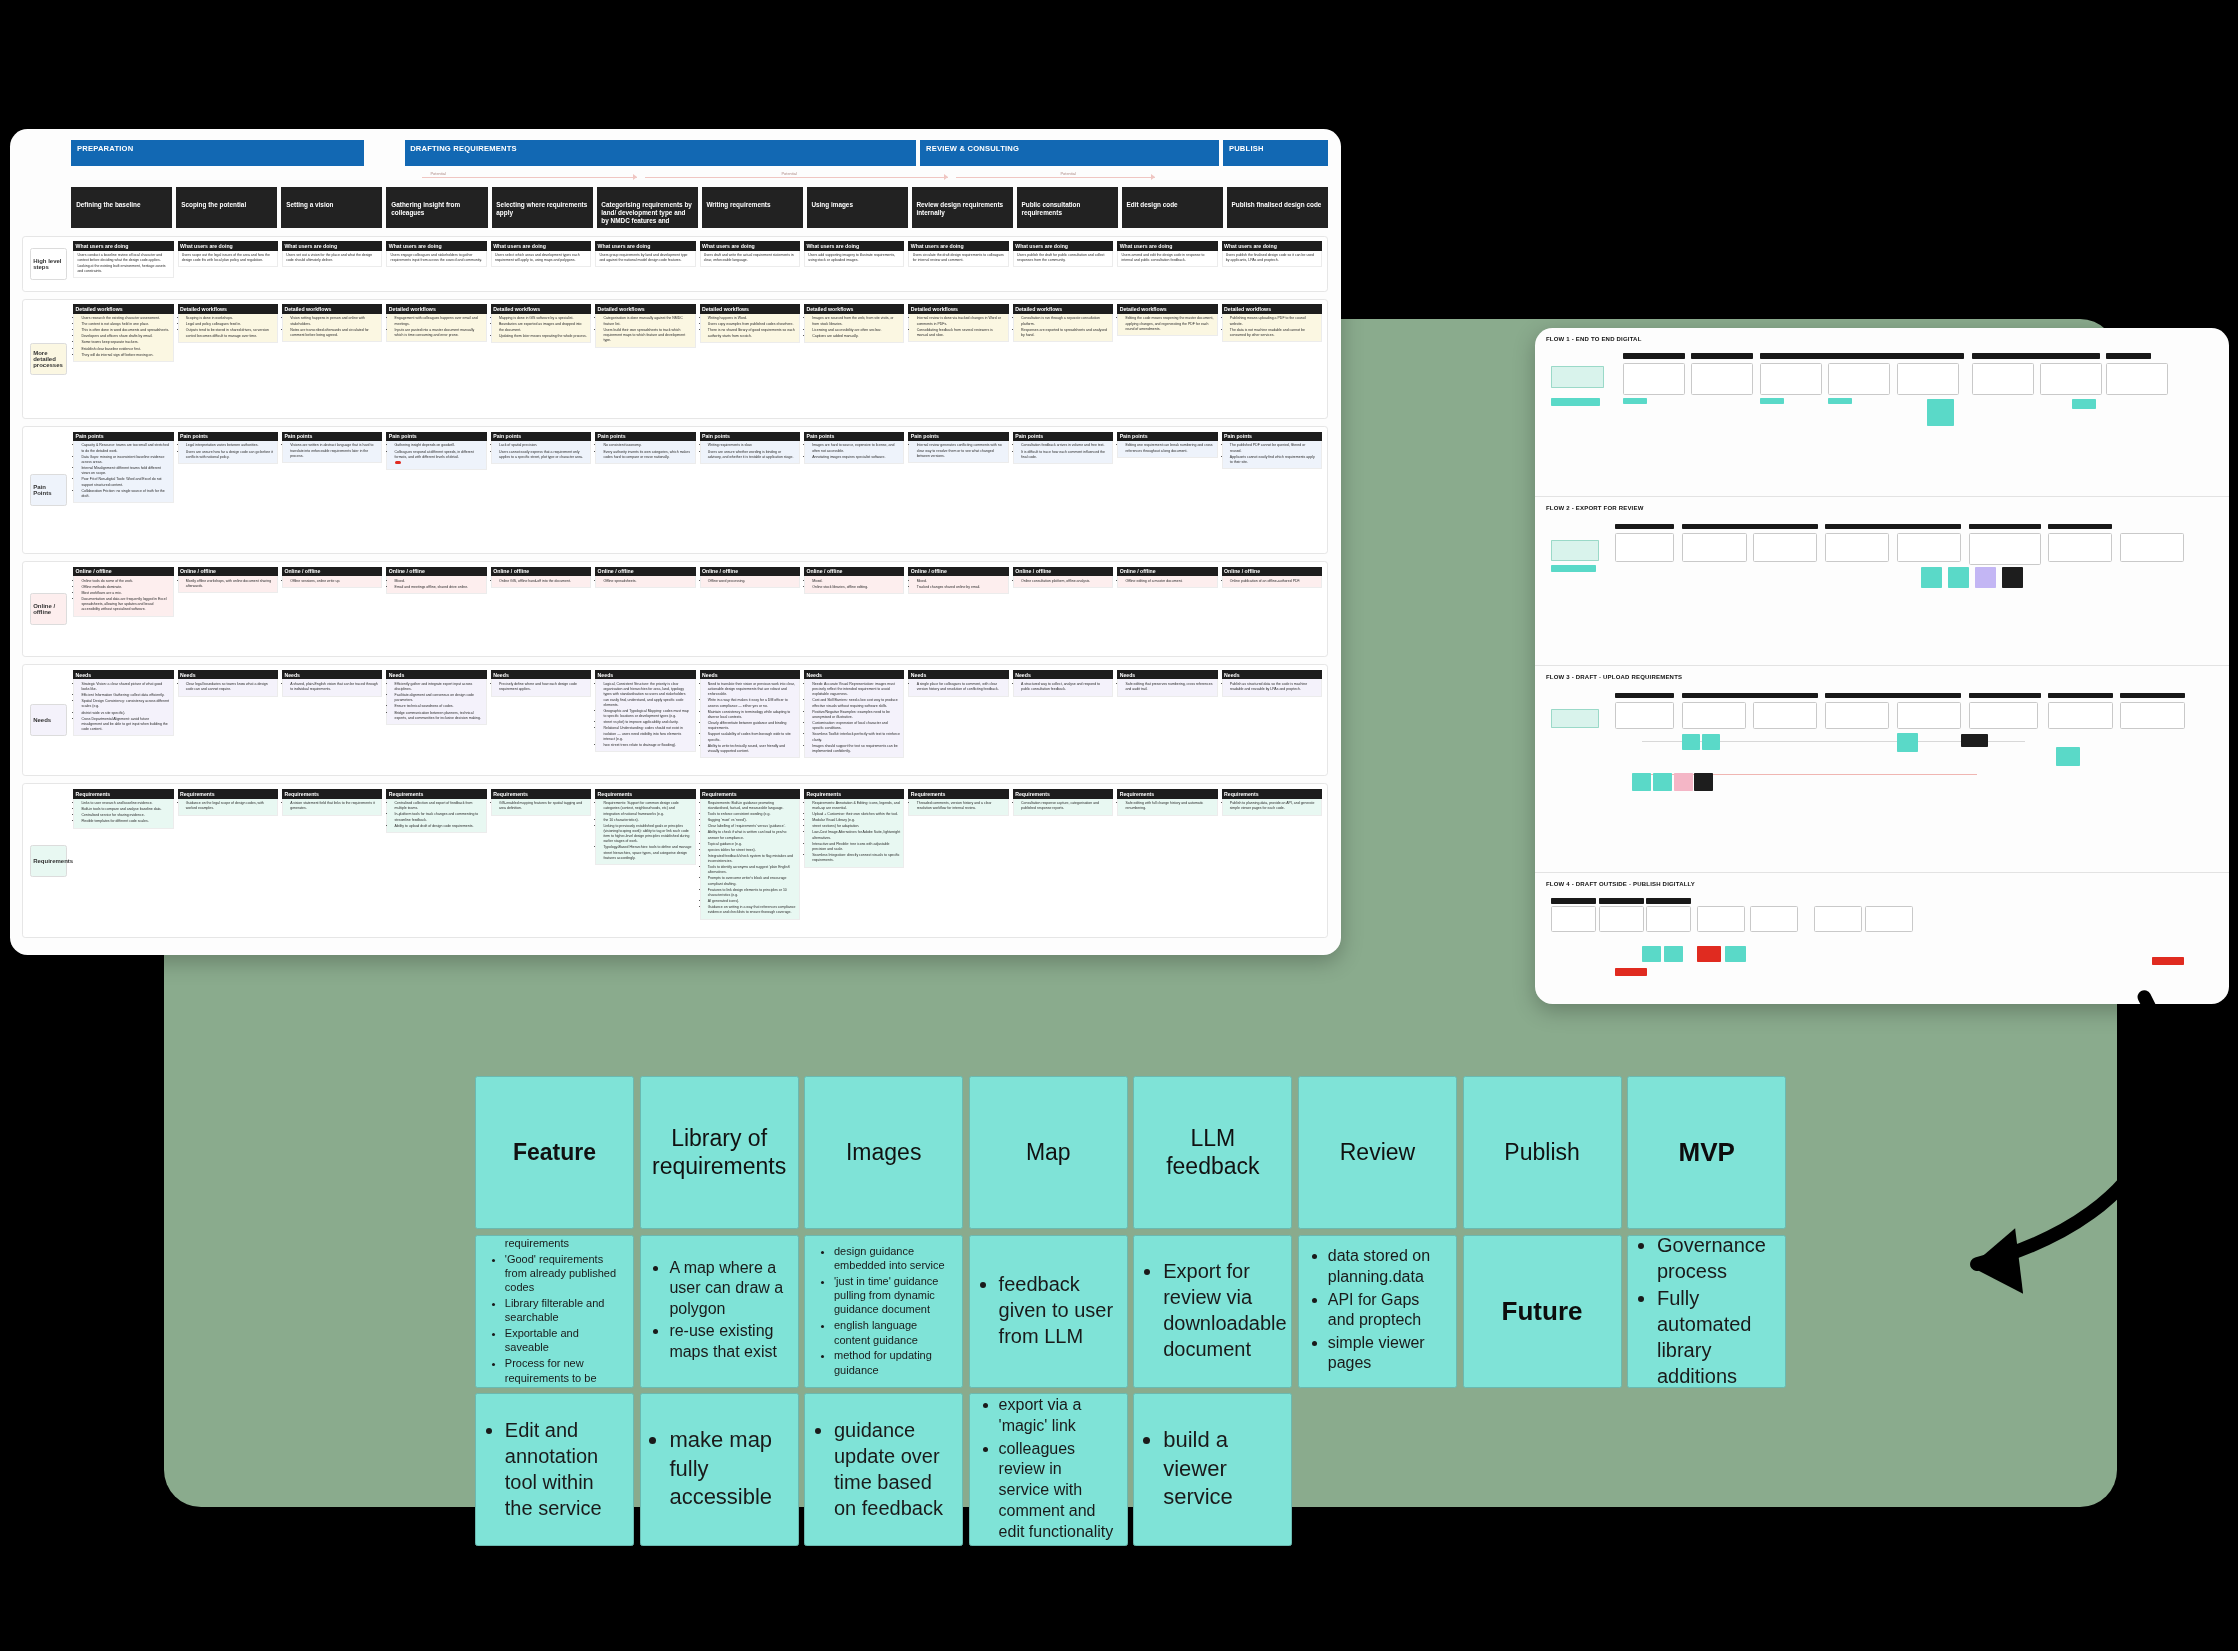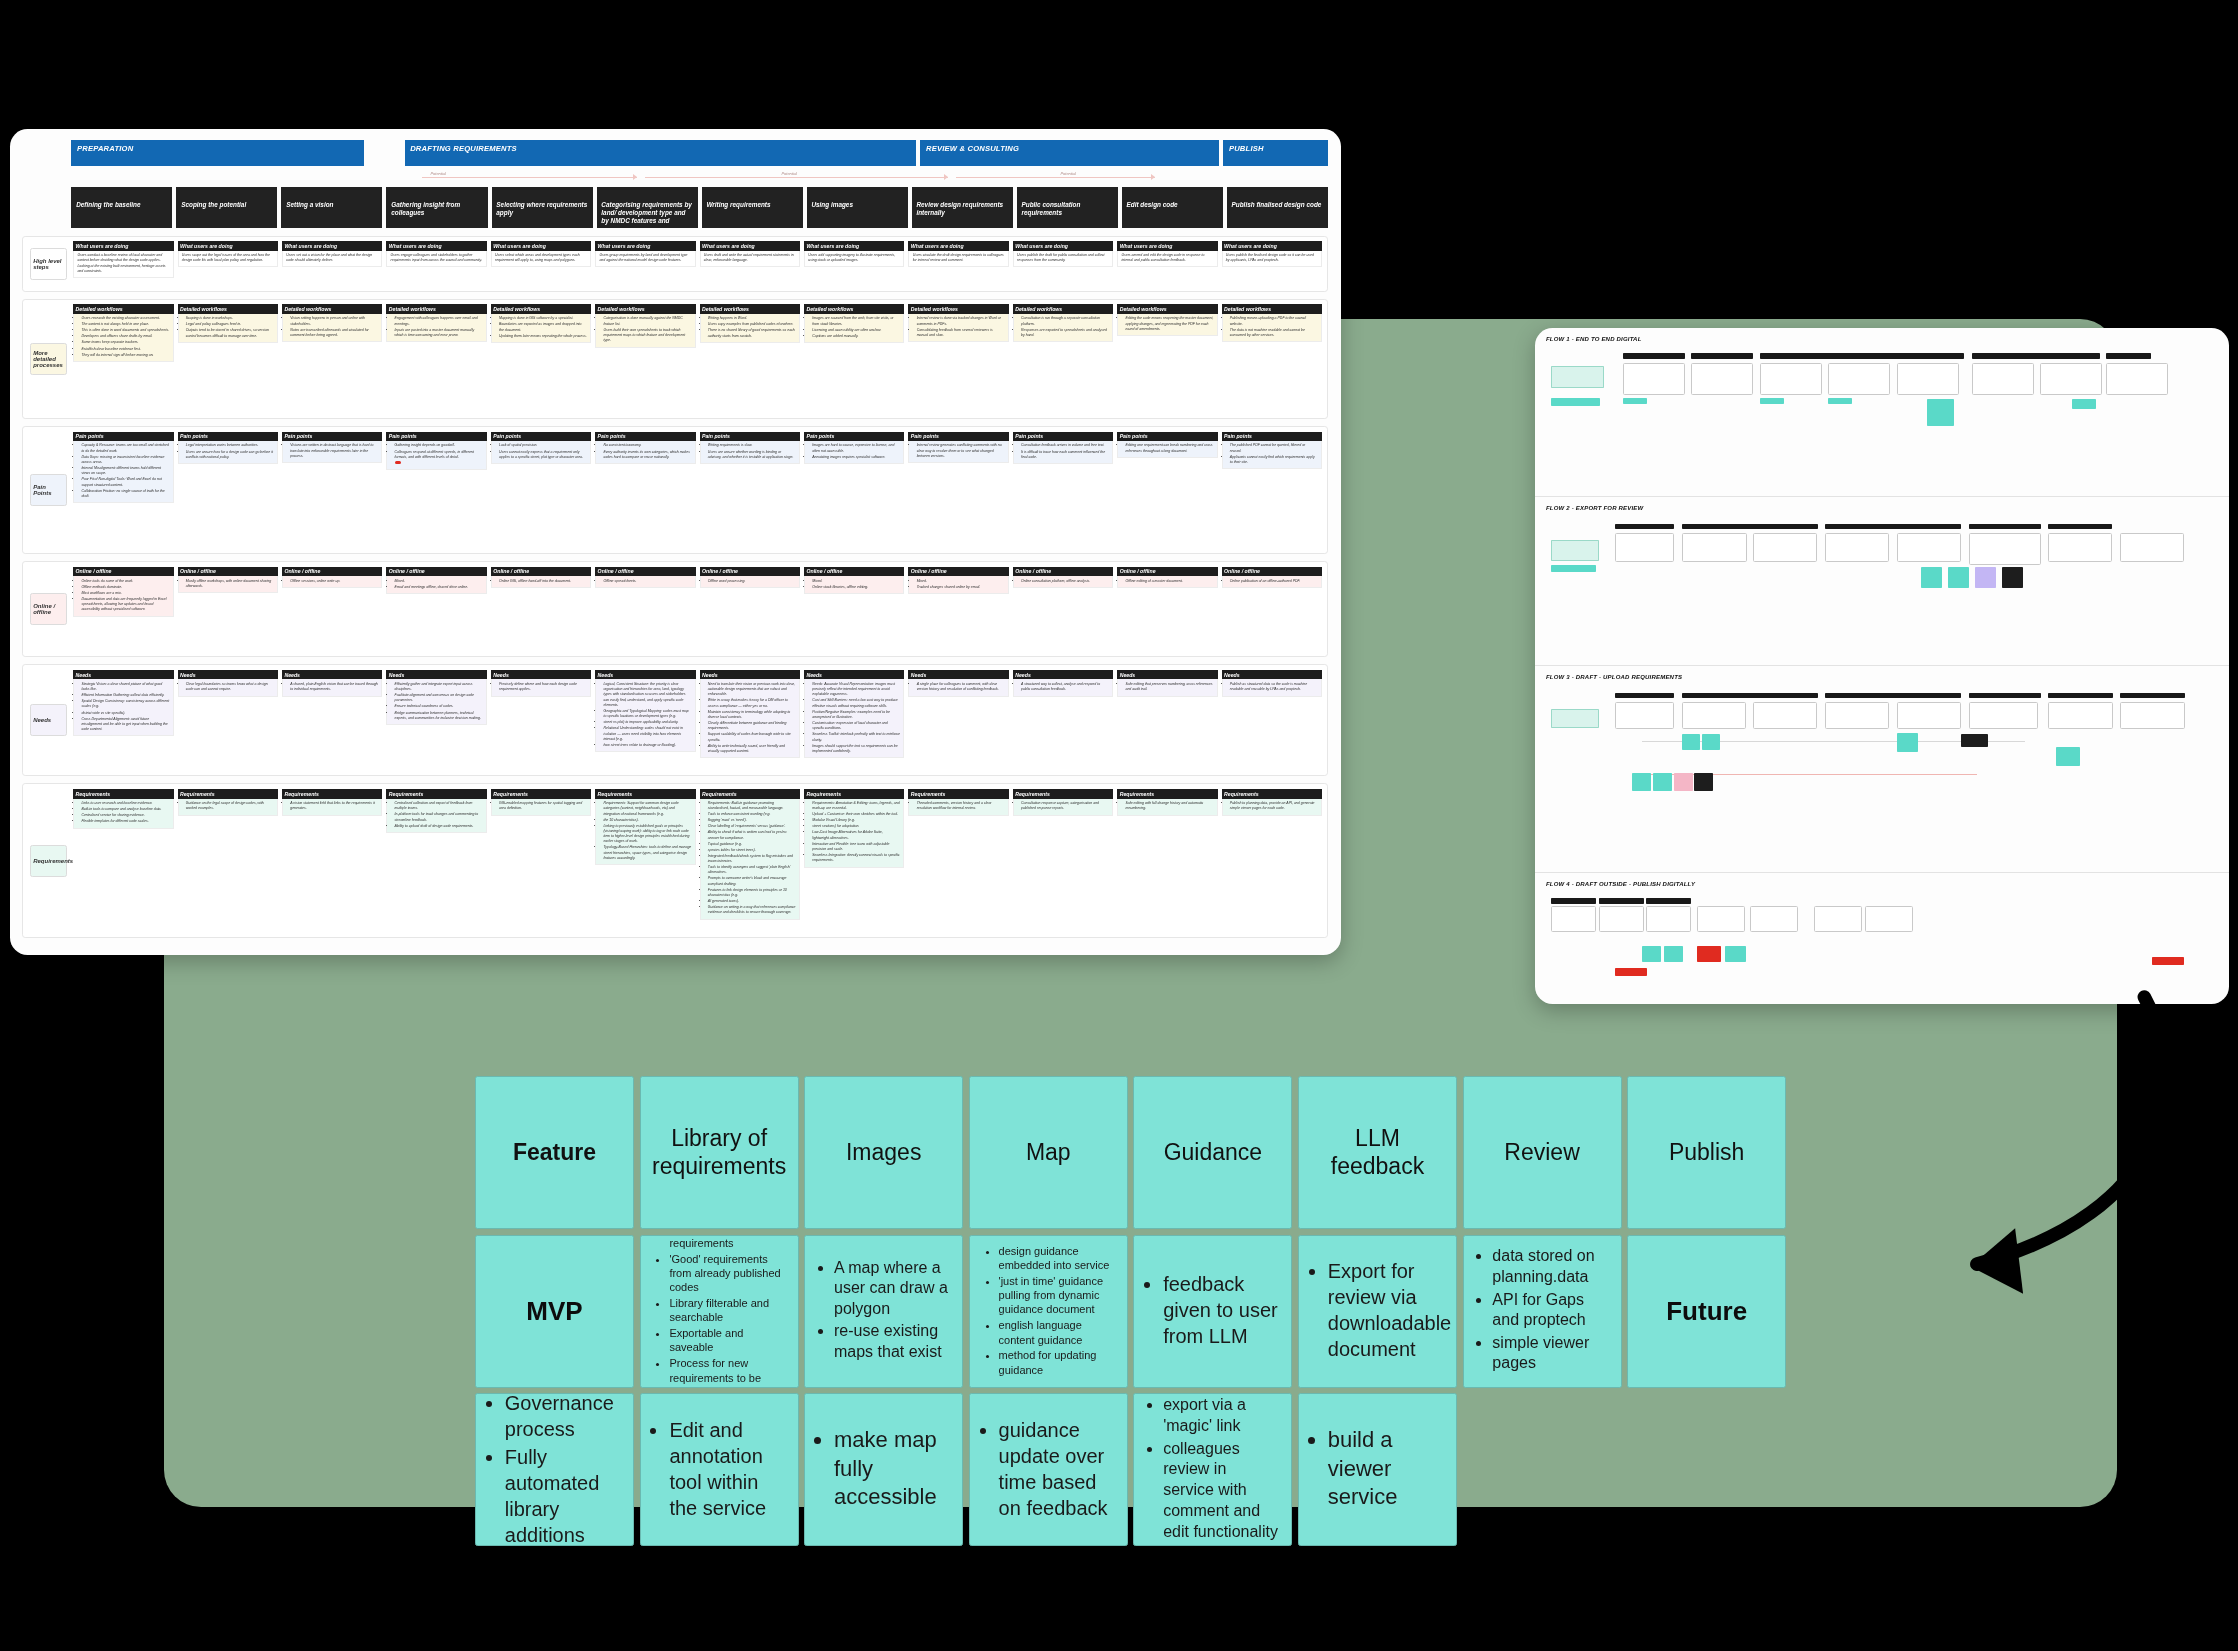--- a/index.html
+++ b/index.html
@@ -30,21 +30,20 @@
     border-radius: 37px;
   }
 
   
   .board {
     position: absolute;
     background: #fdfdfd;
     border-radius: 17.5px;
     overflow: hidden;
     box-shadow: 0 6.4px 21px rgba(0,0,0,.25);
-    font-style: italic;
   }
 
   
   #board-journey {
     left: 9.6px;
     top: 129px;
     width: 1331px;
     height: 826px;
     padding: 11px 12.8px 8px 12.8px;
   }
@@ -1118,23 +1117,20 @@
       <div class="ft-cell ft-head">
         <span>Library of requirements</span>
       </div>
       <div class="ft-cell ft-head">
         <span>Images</span>
       </div>
       <div class="ft-cell ft-head">
         <span>Map</span>
       </div>
       <div class="ft-cell ft-head">
-        <span>Guidance</span>
-      </div>
-      <div class="ft-cell ft-head">
         <span>LLM feedback</span>
       </div>
       <div class="ft-cell ft-head">
         <span>Review</span>
       </div>
       <div class="ft-cell ft-head">
         <span>Publish</span>
       </div>
       <div class="ft-cell ft-rowlabel">
         <span>MVP</span>

